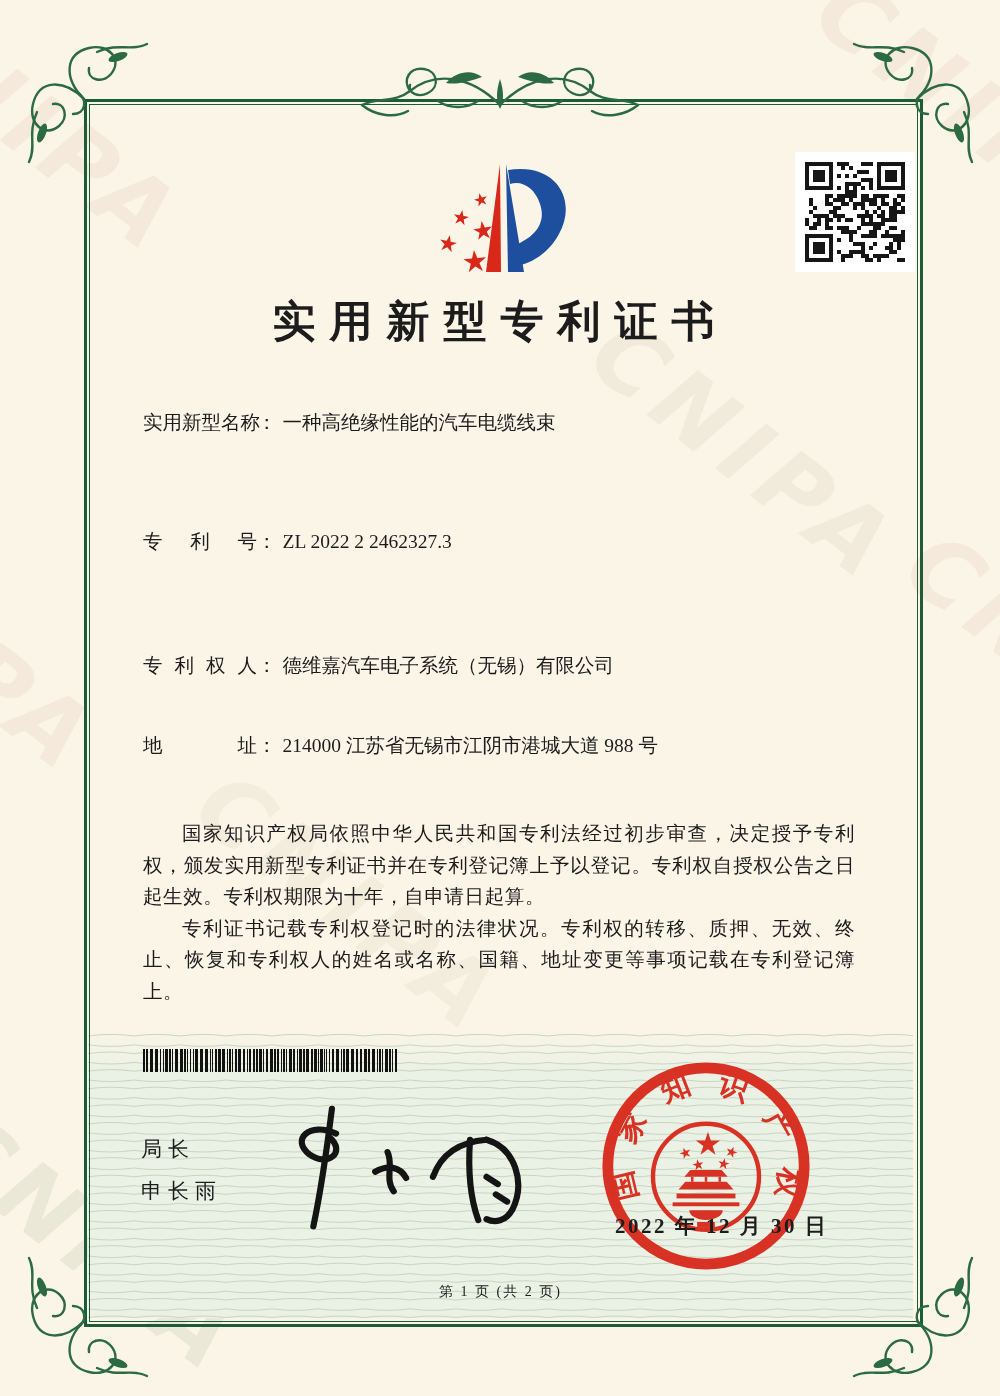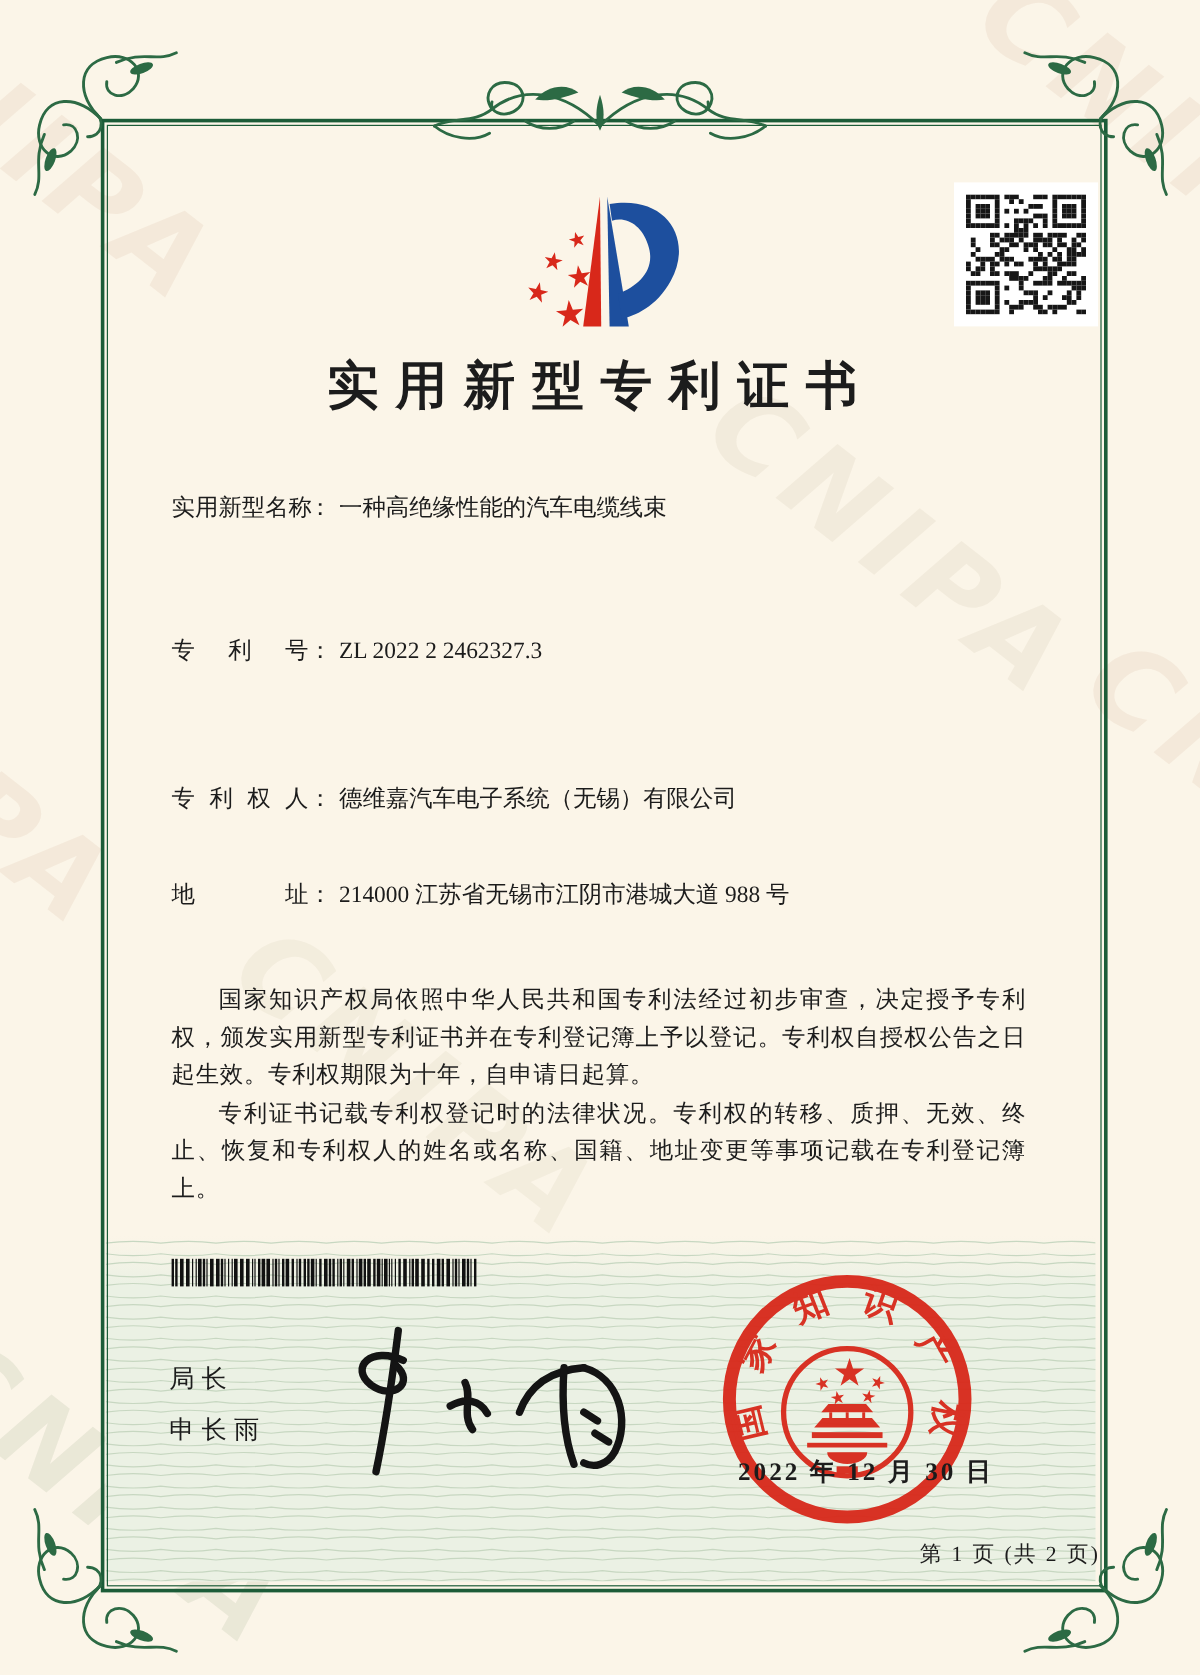--- a/index.html
+++ b/index.html
@@ -35,21 +35,21 @@
   .barcode{left:143px;top:1049px;width:258px;height:23px;z-index:4;font-size:0;}
   .barcode span{display:inline-block;height:100%;background:#111;}
   .barcode i{display:inline-block;height:100%;}
   
   .signer{left:141px;top:1128px;font-size:21px;letter-spacing:6px;z-index:4;line-height:42px;}
   .sig{left:268px;top:1092px;z-index:4;}
   
   .seal{left:598px;top:1058px;z-index:5;opacity:.95;}
   .sealdate{left:615px;top:1212px;font-size:21px;letter-spacing:2.5px;z-index:6;font-weight:600;}
   
-  .pageinfo{left:84px;top:1283px;width:833px;text-align:right;font-size:18px;letter-spacing:2px;z-index:4;}
+  .pageinfo{left:84px;top:1283px;width:833px;text-align:center;font-size:14px;letter-spacing:2px;z-index:4;}
   .notebox{left:50%;top:1332px;transform:translateX(-50%);background:#fff;padding:9px 30px;
            font-size:17.5px;letter-spacing:4px;z-index:4;white-space:nowrap;}
   svg{display:block;}
 </style>
 </head>
 <body>
 
 <svg width="0" height="0" style="position:absolute">
   <defs>
     <path id="star" d="M0,-1L0.225,-0.31L0.951,-0.31L0.363,0.118L0.588,0.809L0,0.382L-0.588,0.809L-0.363,0.118L-0.951,-0.31L-0.225,-0.31Z"></path>

